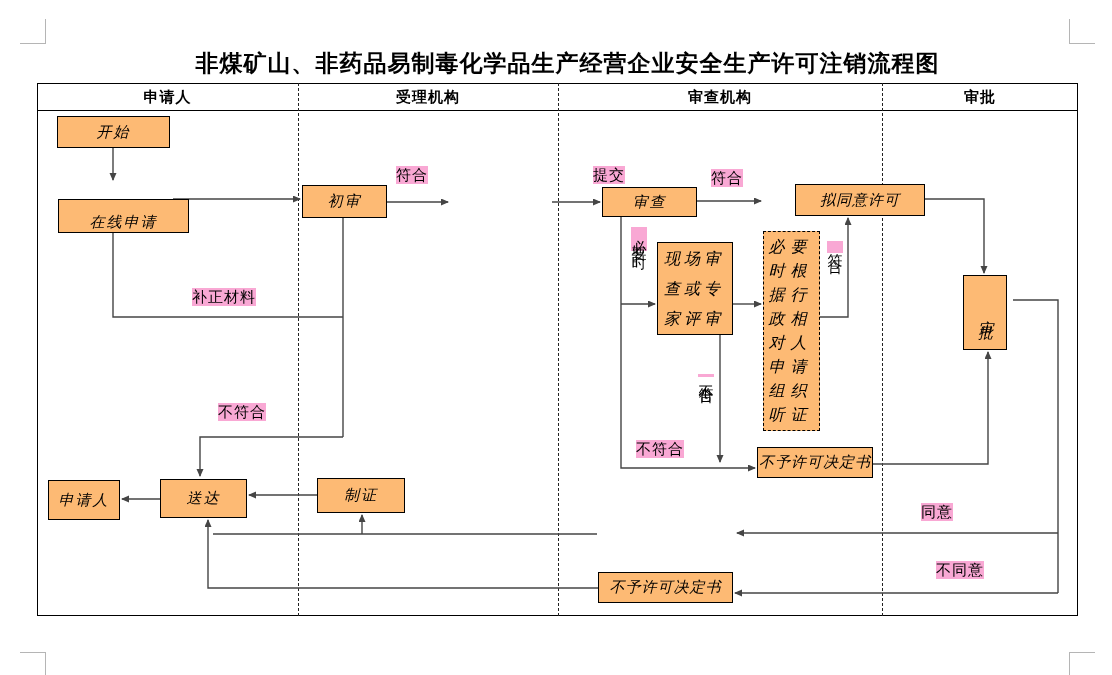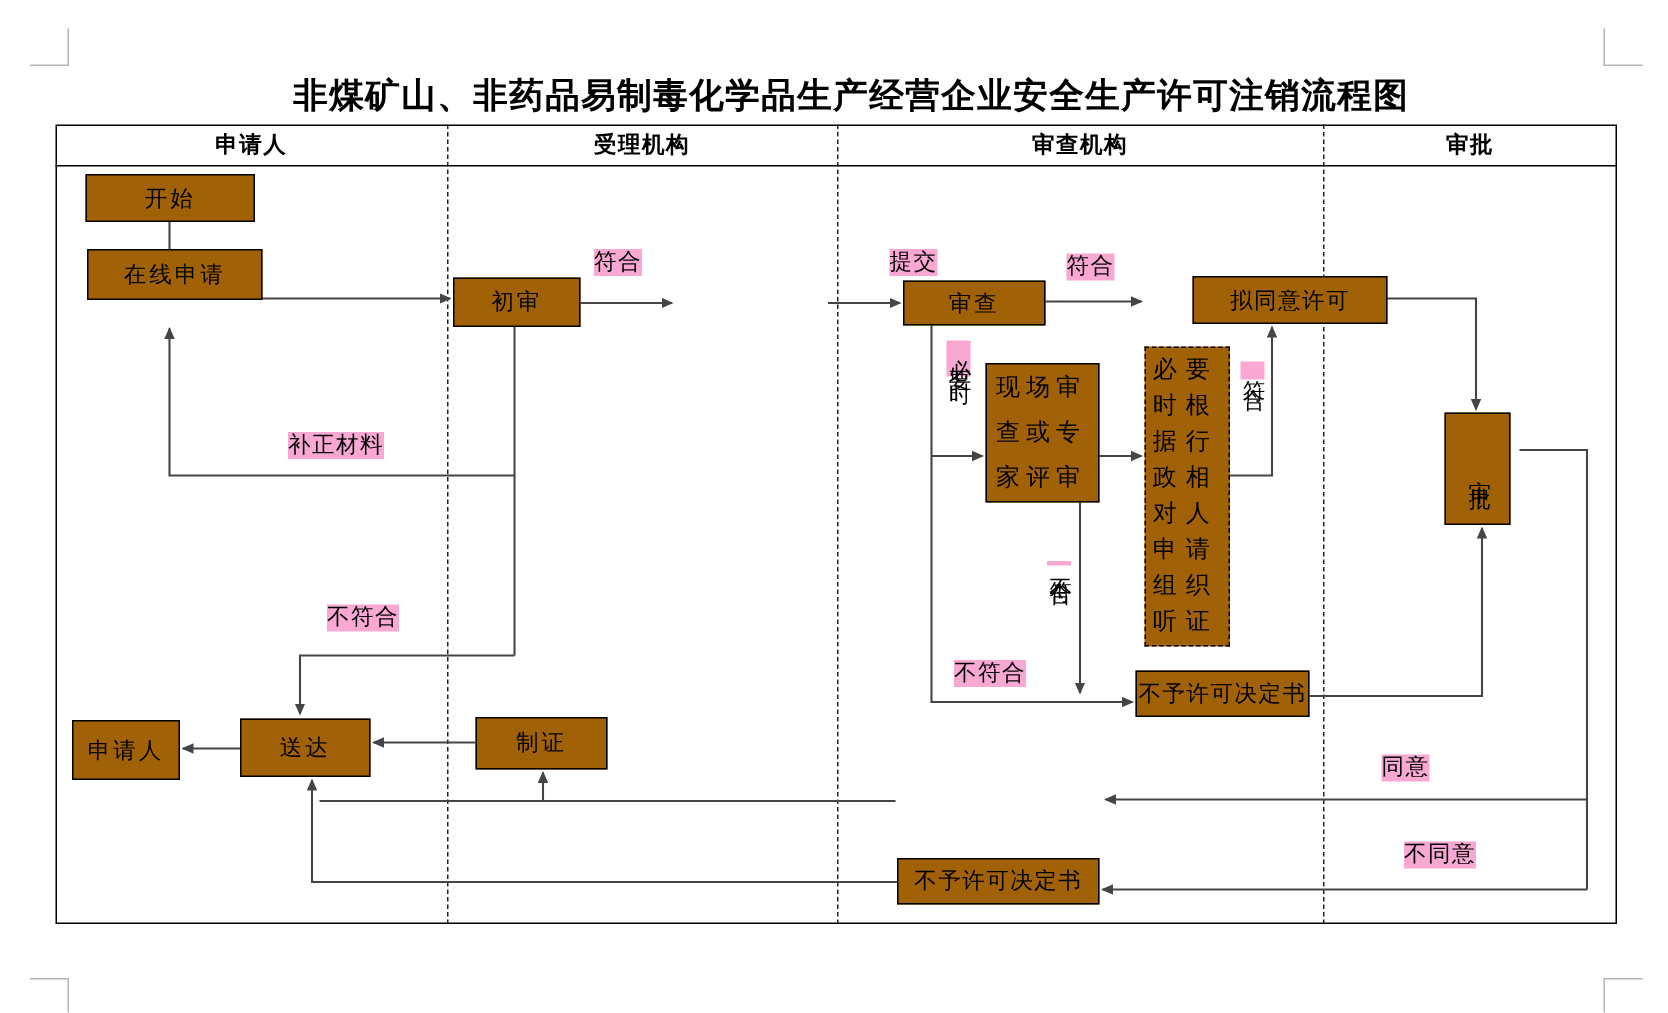--- a/index.html
+++ b/index.html
@@ -18,23 +18,23 @@
     border:1.6px solid #000; box-sizing:border-box;
   }
   .head-border { position:absolute; left:37px; top:110px; width:1041px; height:0; border-top:1.4px solid #000; }
   .lane-divider { position:absolute; top:83px; height:533px; width:0; border-left:1.2px dashed #222; }
   .lane-head {
     position:absolute; top:85px; height:24px; line-height:24px; text-align:center;
     font-weight:bold; font-size:15px; letter-spacing:1px;
   }
   
   .node {
-    position:absolute; box-sizing:border-box; background:#a16207; border:1.5px solid #000;
+    position:absolute; box-sizing:border-box; background:#fdba74; border:1.5px solid #000;
     display:flex; align-items:center; justify-content:center;
-    font-size:15px; letter-spacing:2px; text-align:center;
+    font-size:15px; letter-spacing:2px; text-align:center;font-style:italic;
   }
   .node .lbl { white-space:nowrap; display:block; }
   .node.wrap3 .lbl { white-space:normal; word-break:break-all; width:62px; letter-spacing:4px; line-height:30px; font-size:16px; text-align:left; }
   .node.dashed { border:1.5px dashed #000; }
   .node.wrap2 .lbl { white-space:normal; word-break:break-all; width:46px; letter-spacing:6px; line-height:24px; font-size:16px; text-align:left; }
   .node.vtext .lbl { writing-mode:vertical-rl; text-orientation:upright; letter-spacing:5px; }
   
   .elabel { position:absolute; font-size:15px; letter-spacing:1px; white-space:nowrap; background:#f9a8d4; line-height:18px; }
   .elabel.vert { writing-mode:vertical-rl; text-orientation:upright; white-space:normal; line-height:16px; }
   
@@ -97,21 +97,21 @@
     <line x1="597" y1="534" x2="213" y2="534"></line>
     <line x1="362" y1="534" x2="362" y2="515" marker-end="url(#ah)"></line>
     <polyline points="598,588 208,588 208,520" marker-end="url(#ah)"></polyline>
     <line x1="317" y1="495" x2="249" y2="495" marker-end="url(#ah)"></line>
     <line x1="160" y1="499" x2="122" y2="499" marker-end="url(#ah)"></line>
   </svg>
 
   <div class="node" style="left:57px; top:116px; width:113px; height:32px;">
     <span class="lbl">开始</span>
   </div>
-  <div class="node" style="left:58px; top:166px; width:117px; height:34px;">
+  <div class="node" style="left:58px; top:199px; width:131px; height:34px;align-items:flex-end;">
     <span class="lbl">在线申请</span>
   </div>
   <div class="node" style="left:302px; top:185px; width:85px; height:33px;">
     <span class="lbl">初审</span>
   </div>
   <div class="node" style="left:602px; top:187px; width:95px; height:30px;">
     <span class="lbl">审查</span>
   </div>
   <div class="node" style="left:756px; top:184px; width:130px; height:32px; letter-spacing:1px;margin-left:39px;">
     <span class="lbl">拟同意许可</span>

